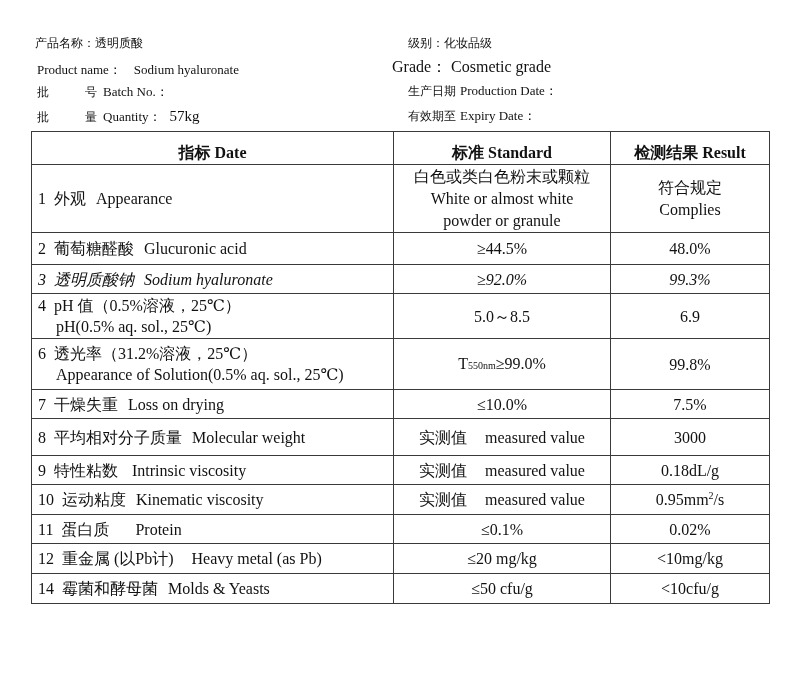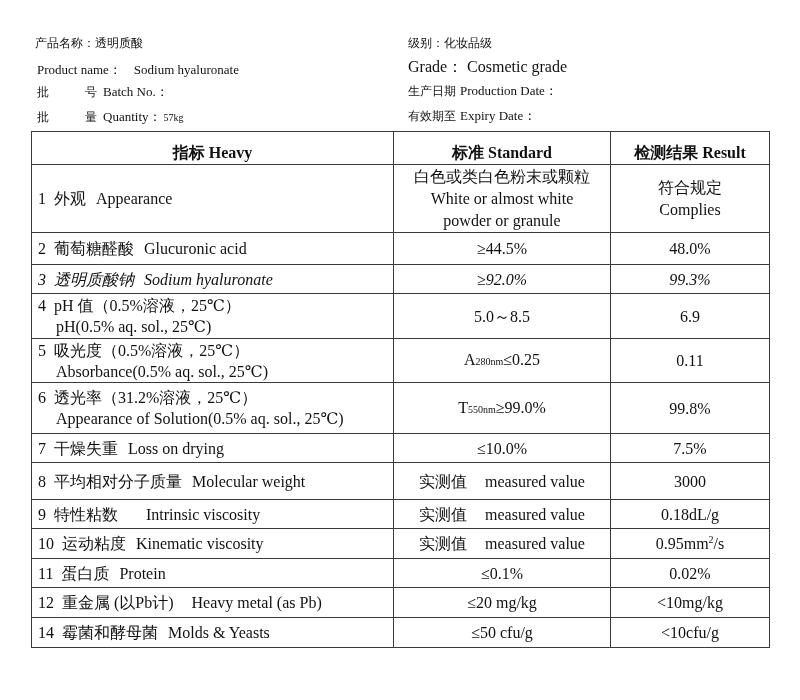--- a/index.html
+++ b/index.html
@@ -64,27 +64,27 @@
 </div>
 <div class="hdr-line" style="left:37px; top:83px;">
   <span class="cn-big">批</span>
   <span class="cn-big" style="margin-left:32px;">号</span>
   <span class="en-small" style="margin-left:2px;">Batch No.：</span>
   <span class="en-small"></span>
 </div>
 <div class="hdr-line" style="left:37px; top:108px;">
   <span class="cn-big">批</span>
   <span class="cn-big" style="margin-left:32px;">量</span>
-  <span class="en-small" style="margin-left:2px;">Quantity：</span><span class="en-small" style="margin-left:2px; font-size:10px;">57kg</span>
+  <span class="en-small" style="margin-left:2px;">Quantity：</span><span class="en-small" style="margin-left:8px; font-size:15px;">57kg</span>
 </div>
 
 <div class="hdr-line" style="left:408px; top:34px;">
   <span class="cn-big">级别：</span><span class="cn-big">化妆品级</span>
 </div>
-<div class="hdr-line" style="left:408px; top:59px;">
+<div class="hdr-line" style="left:392px; top:59px;">
   <span class="en-mid">Grade：</span>
   <span class="en-mid">Cosmetic grade</span>
 </div>
 <div class="hdr-line" style="left:408px; top:82px;">
   <span class="cn-big">生产日期</span>
   <span class="en-small">Production Date：</span>
   <span class="en-small"></span>
 </div>
 <div class="hdr-line" style="left:408px; top:107px;">
   <span class="cn-big">有效期至</span>
@@ -93,21 +93,21 @@
 </div>
 
 <table class="spec">
   <colgroup>
     <col style="width:362px;">
     <col style="width:217px;">
     <col style="width:159px;">
   </colgroup>
   <tbody>
       <tr style="height:33px;">
-    <th>指标 Heavy</th>
+    <th>指标 Date</th>
     <th>标准 Standard</th>
     <th>检测结果 Result</th>
   </tr>
 
   <tr style="height:68px;">
     <td class="item">
       <span class="num">1</span><span>外观</span>
       <span style="margin-left:6px;">Appearance</span>
     </td>
     <td class="std wrap" style="line-height:22px; padding:0 2px;">
@@ -140,30 +140,20 @@
 
   <tr style="height:45px;">
     <td class="item">
       <div><span class="num">4</span><span>pH  值（0.5%溶液，25℃）</span></div>
       <div style="padding-left:18px;">pH(0.5% aq. sol., 25℃)</div>
     </td>
     <td class="std">5.0～8.5</td>
     <td class="res">6.9</td>
   </tr>
 
-  <tr style="height:44px;">
-    <td class="item">
-      <div><span class="num">5</span><span>吸光度（0.5%溶液，25℃）</span></div>
-      <div style="padding-left:18px;">Absorbance(0.5% aq. sol., 25℃)</div>
-    </td>
-    <td class="std">
-      <span>A</span><span class="sub">280nm</span><span>≤0.25</span>
-    </td>
-    <td class="res">0.11</td>
-  </tr>
 
   <tr style="height:51px;">
     <td class="item">
       <div><span class="num">6</span><span>透光率（31.2%溶液，25℃）</span></div>
       <div style="padding-left:18px;">Appearance of Solution(0.5% aq. sol., 25℃)</div>
     </td>
     <td class="std">
       <span>T</span><span class="sub">550nm</span><span>≥99.0%</span>
     </td>
     <td class="res">99.8%</td>
@@ -186,21 +176,21 @@
     <td class="std">
       <span>实测值</span>
       <span style="margin-left:14px;">measured value</span>
     </td>
     <td class="res">3000</td>
   </tr>
 
   <tr style="height:29px;">
     <td class="item">
       <span class="num">9</span><span>特性粘数</span>
-      <span style="margin-left:24px;">Intrinsic viscosity</span>
+      <span style="margin-left:10px;">Intrinsic viscosity</span>
     </td>
     <td class="std">
       <span>实测值</span>
       <span style="margin-left:14px;">measured value</span>
     </td>
     <td class="res">0.18dL/g</td>
   </tr>
 
   <tr style="height:30px;">
     <td class="item">
@@ -212,21 +202,21 @@
       <span style="margin-left:14px;">measured value</span>
     </td>
     <td class="res">
       <span>0.95mm</span><span class="sup">2</span><span>/s</span>
     </td>
   </tr>
 
   <tr style="height:29px;">
     <td class="item">
       <span class="num">11</span><span>蛋白质</span>
-      <span style="margin-left:6px;">Protein</span>
+      <span style="margin-left:22px;">Protein</span>
     </td>
     <td class="std">≤0.1%</td>
     <td class="res">0.02%</td>
   </tr>
 
   <tr style="height:30px;">
     <td class="item">
       <span class="num">12</span><span>重金属 (以Pb计)</span>
       <span style="margin-left:14px;">Heavy metal (as Pb)</span>
     </td>

